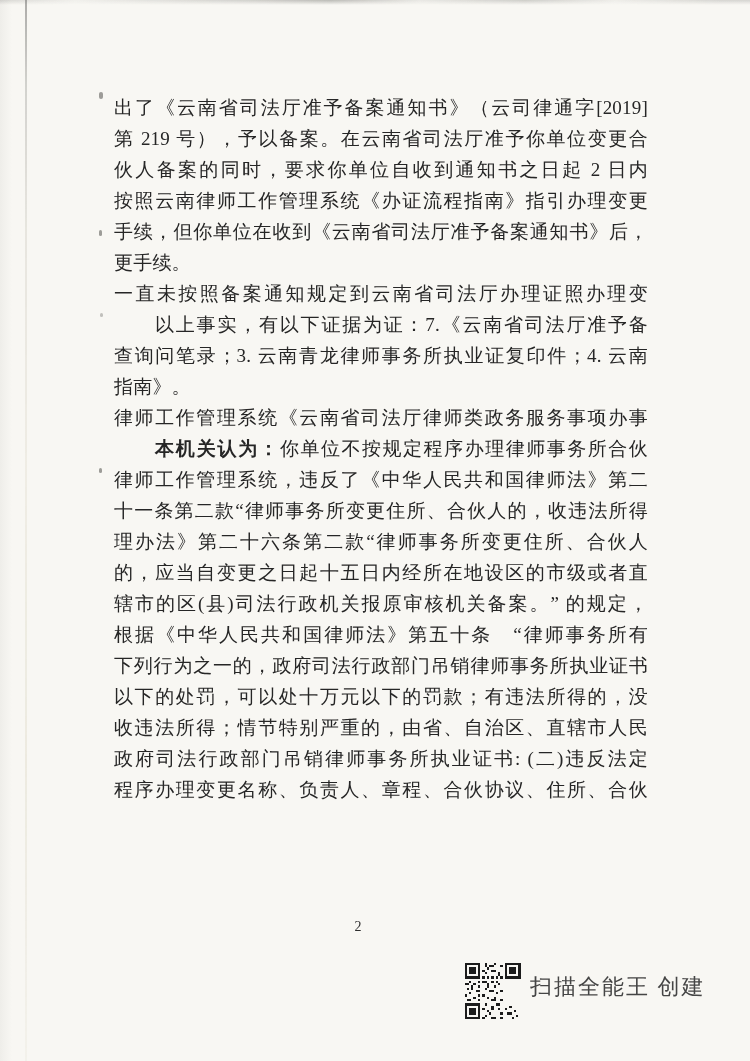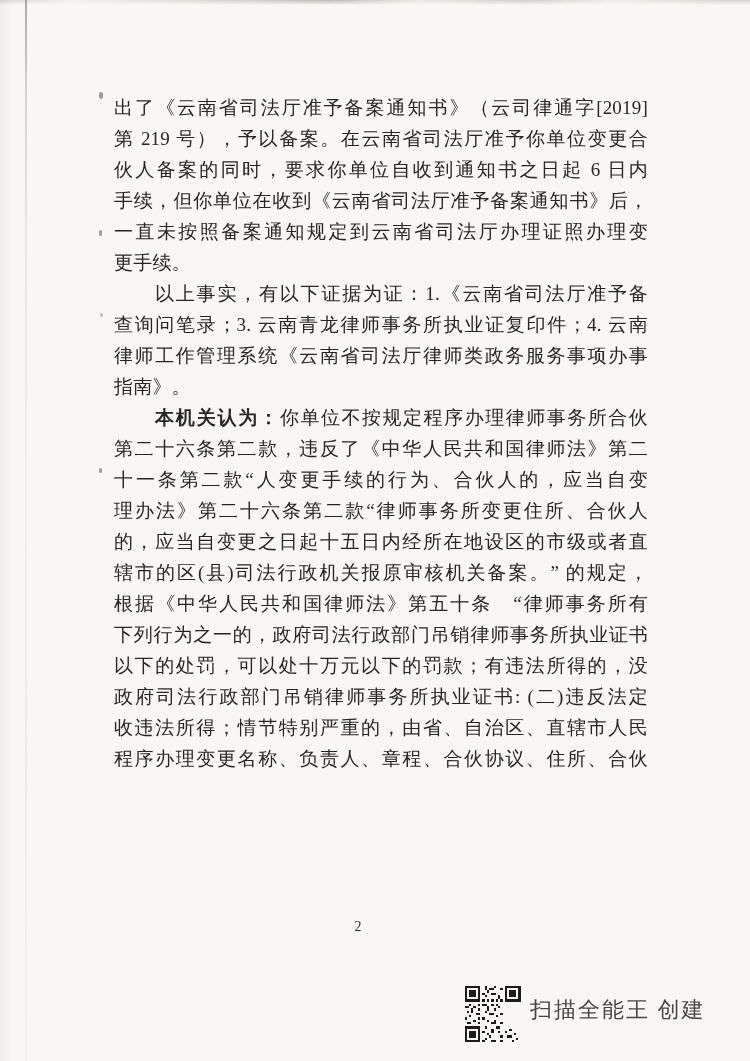--- a/index.html
+++ b/index.html
@@ -56,21 +56,21 @@
   .line.end{text-align-last:left;}
   .line.indent{padding-left:41px;}
   .line b{font-weight:700;letter-spacing:.5px;}
   .page-number{
     position:absolute;left:0;right:34px;top:918px;
     text-align:center;font-size:14px;line-height:18px;color:#2e2e2e;
     font-family:"Liberation Serif","DejaVu Serif",serif;
   }
   
   .watermark{
-    position:absolute;left:464px;top:985px;height:58px;
+    position:absolute;left:464px;top:962px;height:58px;
     display:flex;align-items:center;gap:9px;
   }
   .qr{width:57px;height:56px;flex:0 0 auto;}
   .wm-label{
     font-size:22px;color:#454545;letter-spacing:2px;
     font-family:"Liberation Serif","DejaVu Serif",serif;
     white-space:nowrap;transform:translateY(-4px);
   }
 </style>
 </head>
@@ -83,39 +83,40 @@
   <div class="paper-shade"></div>
   <div class="speck s1"></div>
   <div class="speck s2"></div>
   <div class="speck s3"></div>
   <div class="speck s4"></div>
 
   <div class="textblock">
 
   <div class="line"><span>出了《云南省司法厅准予备案通知书》（云司律通字[2019]</span></div>
       <div class="line"><span>第 219 号），予以备案。在云南省司法厅准予你单位变更合</span></div>
-      <div class="line"><span>伙人备案的同时，要求你单位自收到通知书之日起 6 日内</span></div>
+      <div class="line"><span>伙人备案的同时，要求你单位自收到通知书之日起 2 日内</span></div>
+      <div class="line"><span>按照云南律师工作管理系统《办证流程指南》指引办理变更</span></div>
       <div class="line"><span>手续，但你单位在收到《云南省司法厅准予备案通知书》后，</span></div>
+      <div class="line end"><span>更手续。</span></div>
       <div class="line"><span>一直未按照备案通知规定到云南省司法厅办理证照办理变</span></div>
-      <div class="line end"><span>更手续。</span></div>
-      <div class="line indent"><span>以上事实，有以下证据为证：1.《云南省司法厅准予备</span></div>
+      <div class="line indent"><span>以上事实，有以下证据为证：7.《云南省司法厅准予备</span></div>
       <div class="line"><span>查询问笔录；3. 云南青龙律师事务所执业证复印件；4. 云南</span></div>
+      <div class="line end"><span>指南》。</span></div>
       <div class="line"><span>律师工作管理系统《云南省司法厅律师类政务服务事项办事</span></div>
-      <div class="line end"><span>指南》。</span></div>
       <div class="line indent"><b>本机关认为：</b><span>你单位不按规定程序办理律师事务所合伙</span></div>
-      <div class="line"><span>第二十六条第二款，违反了《中华人民共和国律师法》第二</span></div>
-      <div class="line"><span>十一条第二款“人变更手续的行为、合伙人的，应当自变</span></div>
+      <div class="line"><span>律师工作管理系统，违反了《中华人民共和国律师法》第二</span></div>
+      <div class="line"><span>十一条第二款“律师事务所变更住所、合伙人的，收违法所得</span></div>
       <div class="line"><span>理办法》第二十六条第二款“律师事务所变更住所、合伙人</span></div>
       <div class="line"><span>的，应当自变更之日起十五日内经所在地设区的市级或者直</span></div>
       <div class="line"><span>辖市的区(县)司法行政机关报原审核机关备案。” 的规定，</span></div>
       <div class="line"><span>根据《中华人民共和国律师法》第五十条　“律师事务所有</span></div>
       <div class="line"><span>下列行为之一的，政府司法行政部门吊销律师事务所执业证书</span></div>
       <div class="line"><span>以下的处罚，可以处十万元以下的罚款；有违法所得的，没</span></div>
+      <div class="line"><span>收违法所得；情节特别严重的，由省、自治区、直辖市人民</span></div>
       <div class="line"><span>政府司法行政部门吊销律师事务所执业证书: (二)违反法定</span></div>
-      <div class="line"><span>收违法所得；情节特别严重的，由省、自治区、直辖市人民</span></div>
       <div class="line"><span>程序办理变更名称、负责人、章程、合伙协议、住所、合伙</span></div>
     </div>
 
   <div class="page-number">2</div>
 
   <div class="watermark">
     <svg class="qr" viewBox="0 0 25 25" shape-rendering="crispEdges" aria-hidden="true">
       <g fill="#1c1c1c">
 
         <rect x="0" y="0" width="7" height="7"></rect>

